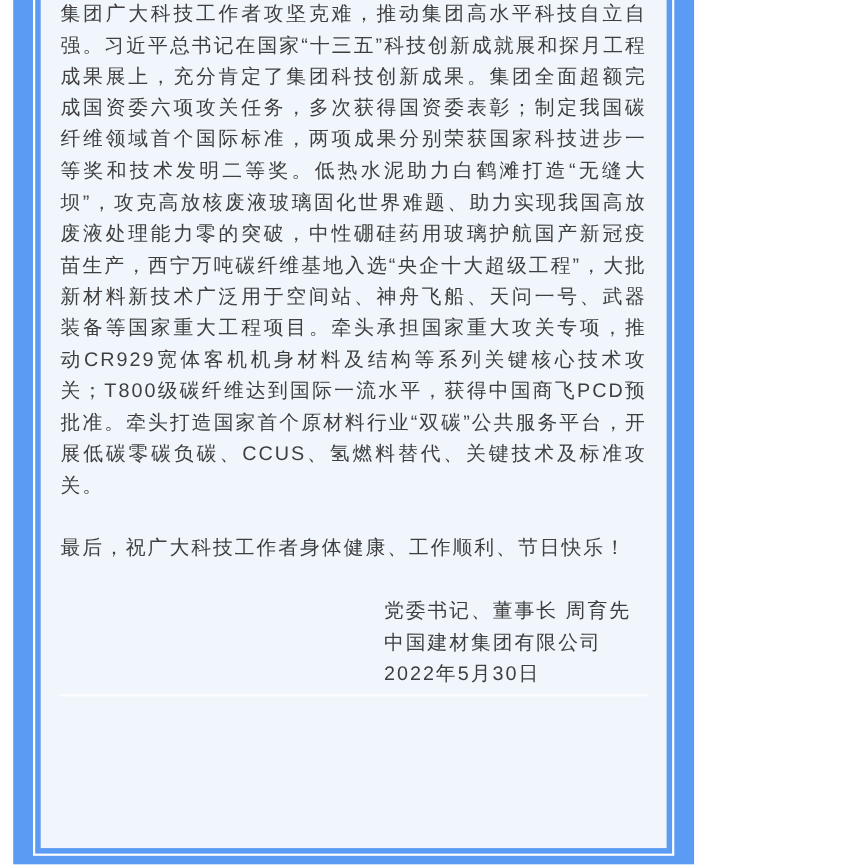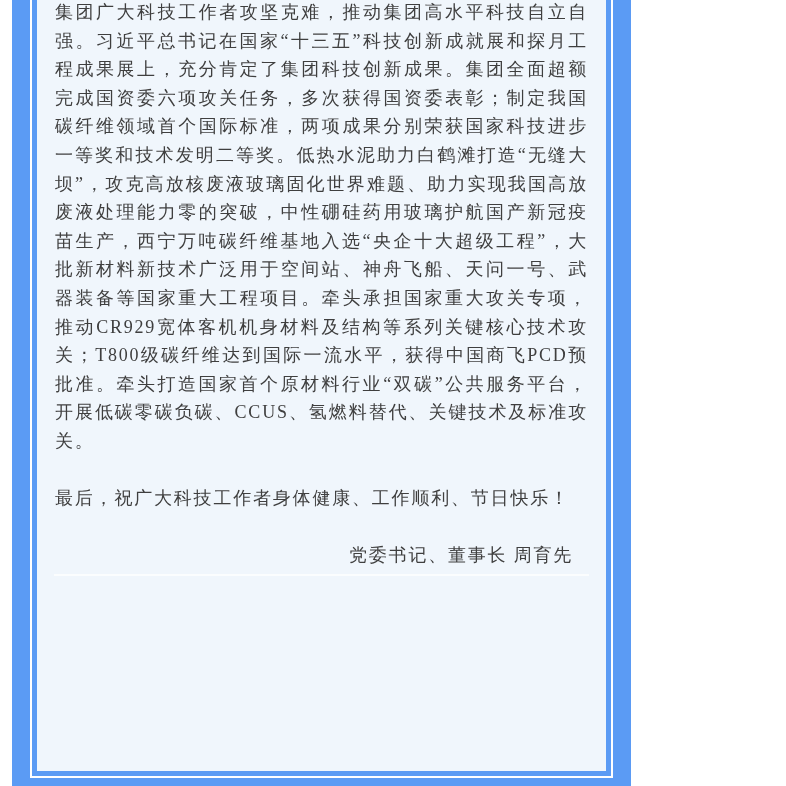--- a/index.html
+++ b/index.html
@@ -9,21 +9,20 @@
     height: 786px;
     overflow: hidden;
     background: #ffffff;
     font-family: "Liberation Sans", "DejaVu Sans", sans-serif;
   }
   .page {
     position: relative;
     width: 643px;
     height: 786px;
     overflow: hidden;
-    font-family: Liberation Serif, serif;
   }
   
   .frame {
     position: absolute;
     left: 12px;
     right: 12px;
     top: -60px;
     bottom: 0;
     background: #5b9bf4;
   }
@@ -85,20 +84,22 @@
 
 <div class="page">
   <div class="frame">
     <div class="frame-inner-line">
       <div class="content-card">
         <div class="article-body">
           <p>集团广大科技工作者攻坚克难，推动集团高水平科技自立自强。习近平总书记在国家“十三五”科技创新成就展和探月工程成果展上，充分肯定了集团科技创新成果。集团全面超额完成国资委六项攻关任务，多次获得国资委表彰；制定我国碳纤维领域首个国际标准，两项成果分别荣获国家科技进步一等奖和技术发明二等奖。低热水泥助力白鹤滩打造“无缝大坝”，攻克高放核废液玻璃固化世界难题、助力实现我国高放废液处理能力零的突破，中性硼硅药用玻璃护航国产新冠疫苗生产，西宁万吨碳纤维基地入选“央企十大超级工程”，大批新材料新技术广泛用于空间站、神舟飞船、天问一号、武器装备等国家重大工程项目。牵头承担国家重大攻关专项，推动CR929宽体客机机身材料及结构等系列关键核心技术攻关；T800级碳纤维达到国际一流水平，获得中国商飞PCD预批准。牵头打造国家首个原材料行业“双碳”公共服务平台，开展低碳零碳负碳、CCUS、氢燃料替代、关键技术及标准攻关。</p>
           <p class="closing">最后，祝广大科技工作者身体健康、工作顺利、节日快乐！</p>
           <div class="signature">
             <div>党委书记、董事长  周育先</div>
+            <div>中国建材集团有限公司</div>
+            <div>2022年5月30日</div>
           </div>
           <div class="divider"></div>
         </div>
       </div>
     </div>
   </div>
 
   <svg class="envelope" width="38" height="30" viewBox="0 0 38 30" aria-hidden="true">
     <g transform="rotate(-14 19 15)">
       <path d="M3 10 L19 1 L35 10 L35 28 L3 28 Z" fill="#f3cc9c"></path>

